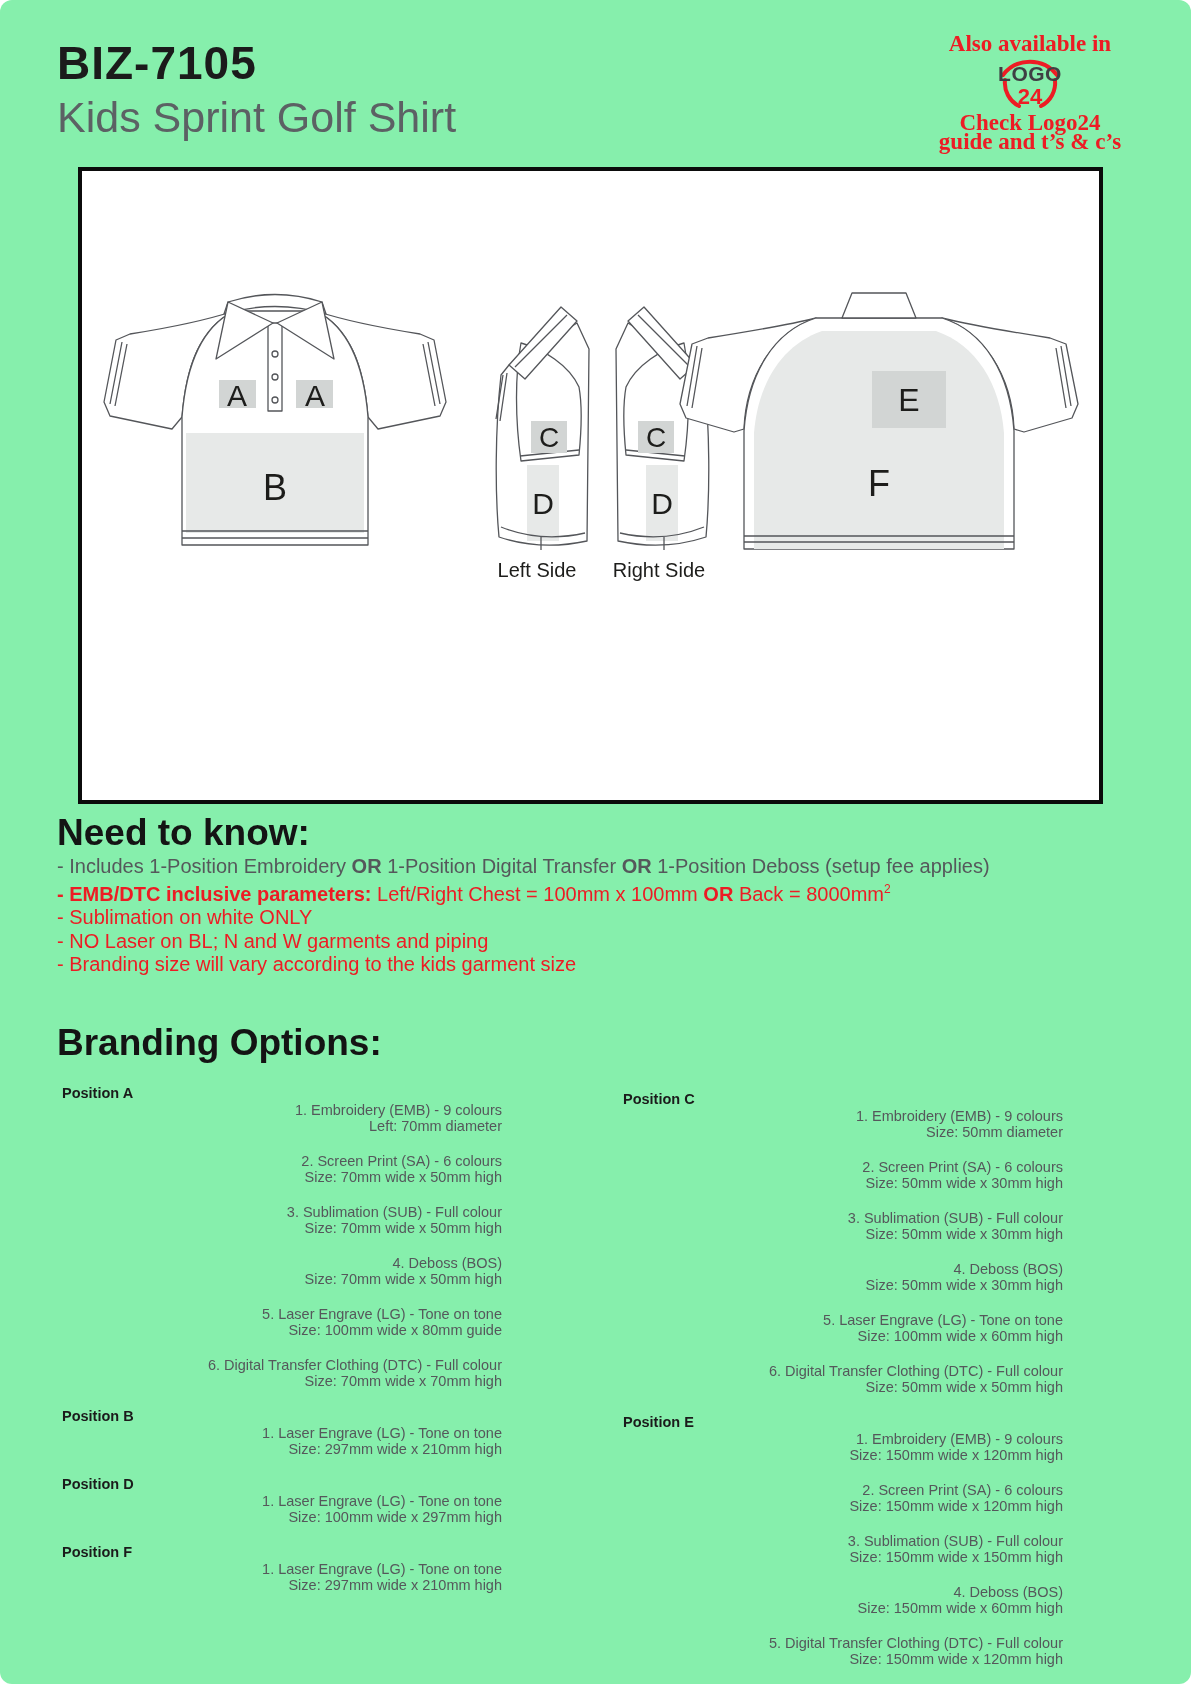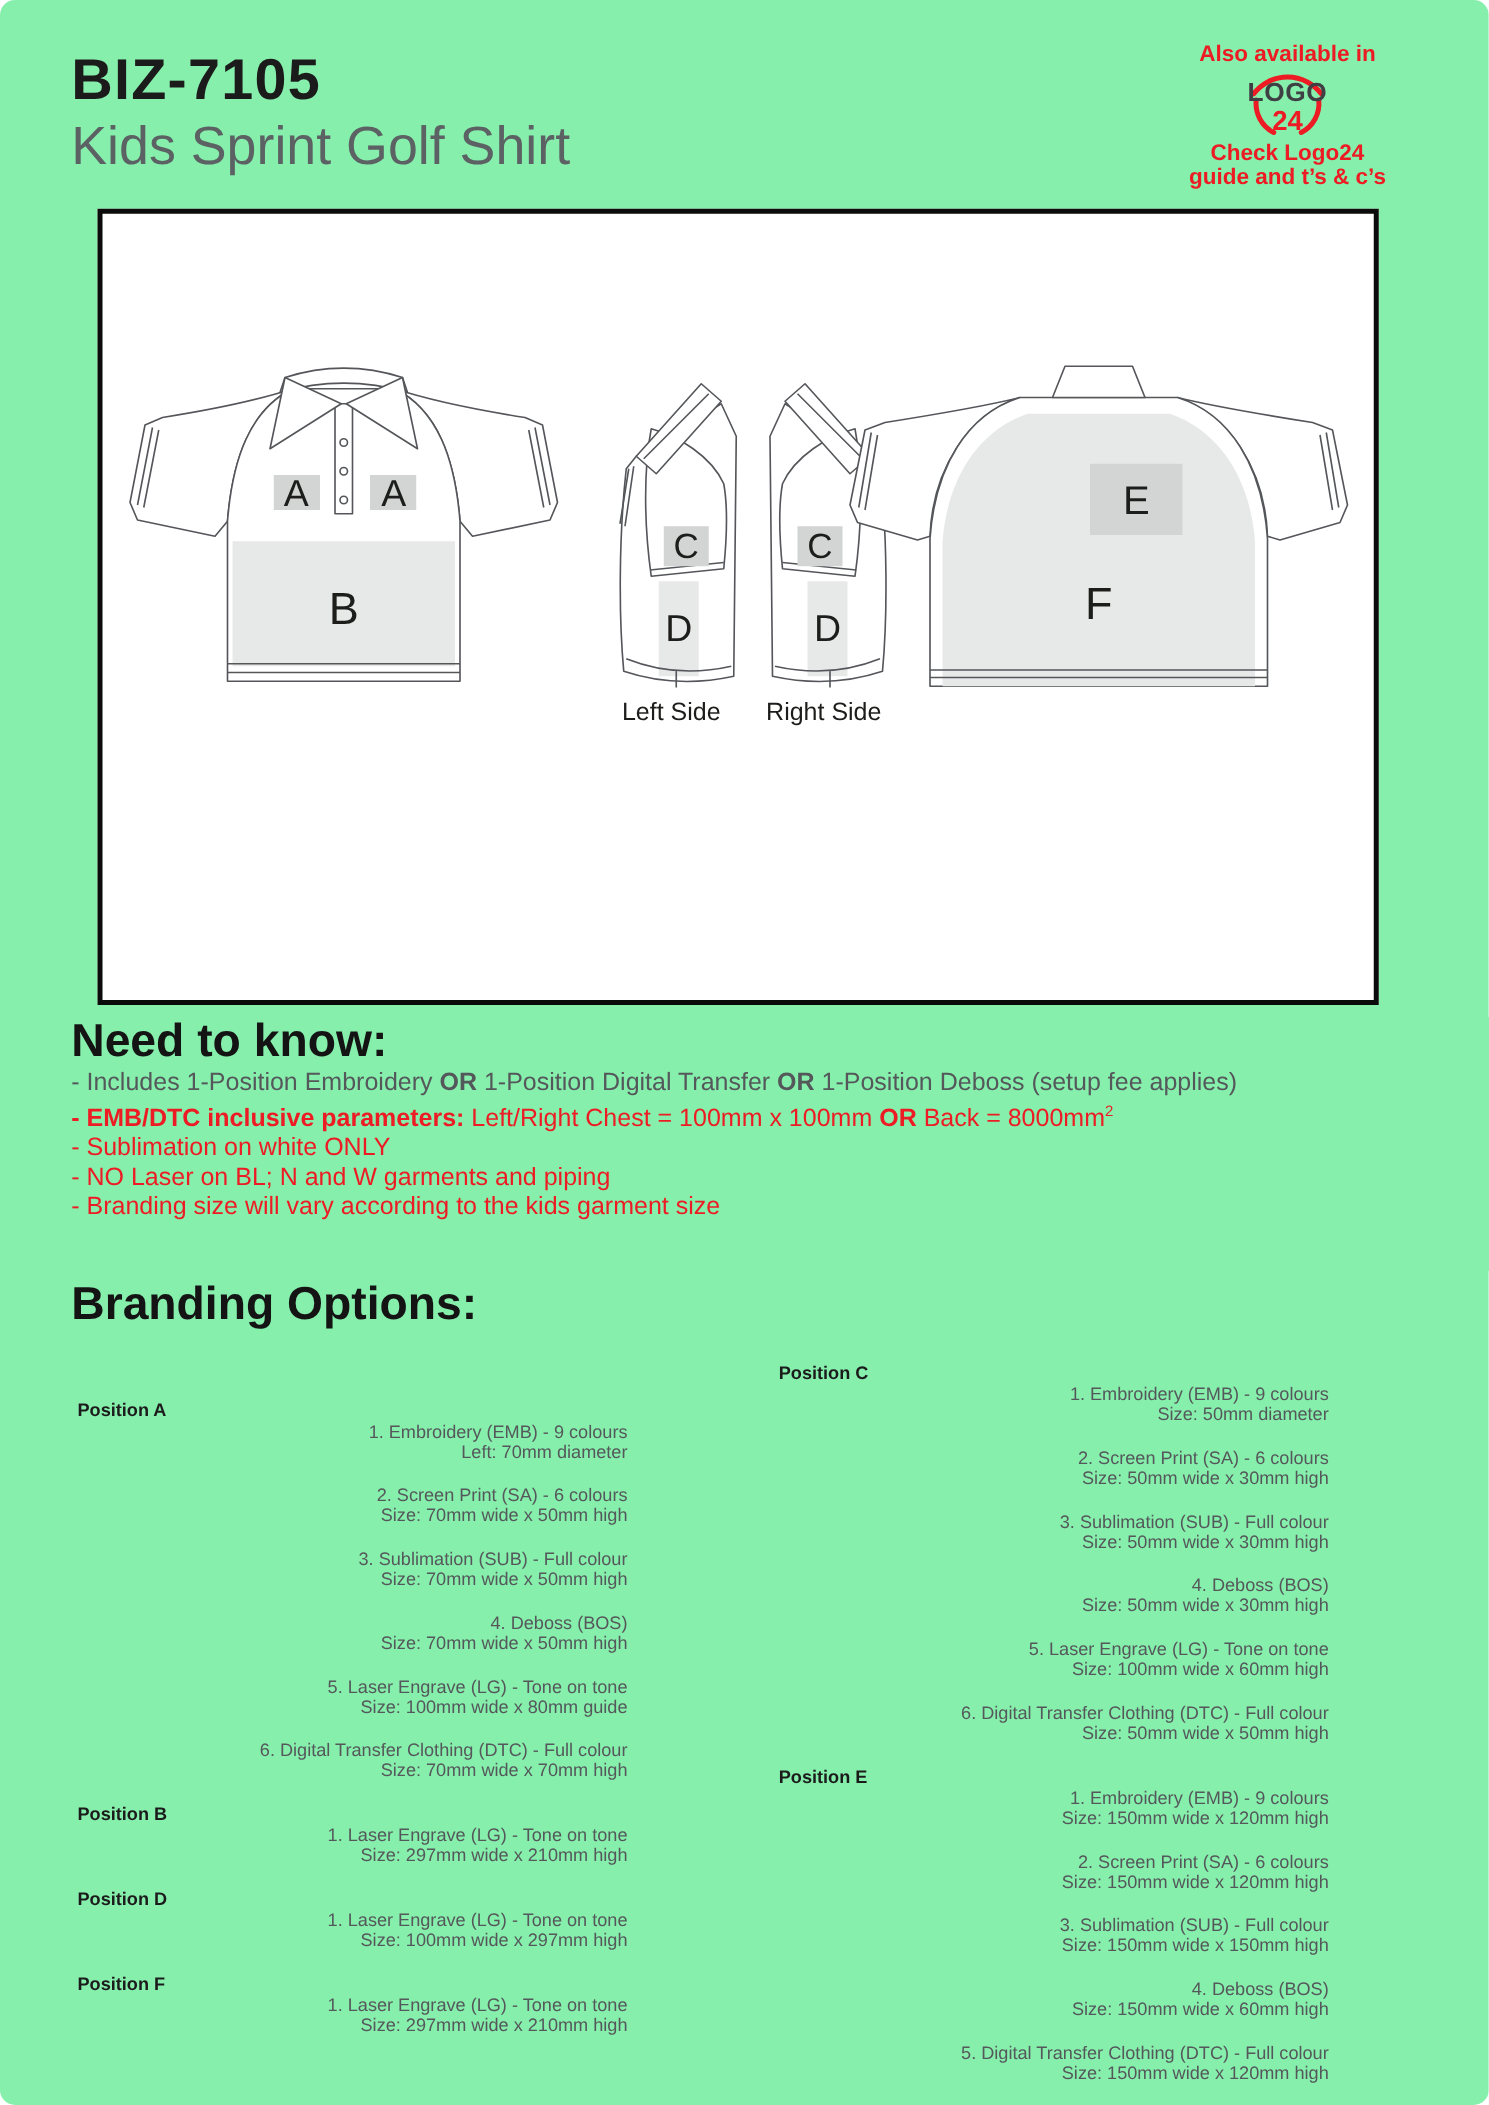--- a/index.html
+++ b/index.html
@@ -4,21 +4,21 @@
 <style>
   * { margin:0; padding:0; box-sizing:border-box; }
   html,body { background:#fff; }
   body { font-family:"Liberation Sans", sans-serif; }
   .page { position:relative; width:1191px; height:1684px; background:#86efac; overflow:hidden;border-radius:12px; }
 
   
   .product-code { position:absolute; left:57px; top:36px; font-size:46px; font-weight:700; color:#1b1b1b; letter-spacing:1px; }
   .product-name { position:absolute; left:57px; top:93px; font-size:43px; color:#5c6164; }
   .logo-block { position:absolute; left:880px; top:34px; width:300px; display:flex; flex-direction:column; align-items:center; }
-  .red-bold { color:#ed1c24; font-weight:700; font-size:18px; line-height:19.5px; text-align:center; }
+  .red-bold { color:#ed1c24; font-weight:700; font-size:23px; line-height:19.5px; text-align:center;font-family:Liberation Serif, serif; }
   .logo-svg { margin:1px 0 0; }
   .logo-arc { fill:none; stroke:#ed1c24; stroke-width:4; stroke-linecap:round; }
   .logo-word { fill:#3e4043; font-weight:700; font-size:21px; letter-spacing:0.5px; text-anchor:middle; font-family:"Liberation Sans",sans-serif; }
   .logo-number { fill:#ed1c24; font-weight:700; font-size:22px; text-anchor:middle; font-family:"Liberation Sans",sans-serif; }
 
   
   .diagram-box { position:absolute; left:78px; top:167px; width:1025px; height:637px; border:4px solid #0b0b0b; background:#fff; }
   .diagram-box svg { display:block; width:100%; height:100%; }
   .diagram-box path, .diagram-box rect, .diagram-box circle { fill:#fff; stroke:#54565a; stroke-width:1.3; stroke-linejoin:round; }
   .diagram-box .ln { fill:none; }
@@ -31,21 +31,21 @@
   .section-heading { position:absolute; left:57px; font-size:37px; font-weight:700; color:#141414;
       text-decoration-thickness:3px; text-underline-offset:6px; }
   .ntk-lines { position:absolute; left:57px; top:855px; font-size:20px; line-height:23.4px; width:1080px; }
   .ntk-gray { color:#55585b; }
   .ntk-red  { color:#ed1c24; }
   .ntk-lines b { font-weight:700; }
   .ntk-lines sup { font-size:12px; }
 
   
   .col { position:absolute; width:440px; font-size:14.5px; line-height:16px; color:#55585b; }
-  .col-left  { left:62px;  top:1085px;margin-top:36px; }
+  .col-left  { left:62px;  top:1085px; }
   .col-right { left:623px; top:1091px; }
   .pos-title { font-weight:700; color:#1b1b1b; margin-bottom:1px; }
   .pos-item  { margin-bottom:19px;text-align:right; }
   .pos-size  { padding-left:19px; }
 </style>
 </head>
 <body>
 
 <div class="page">
 

